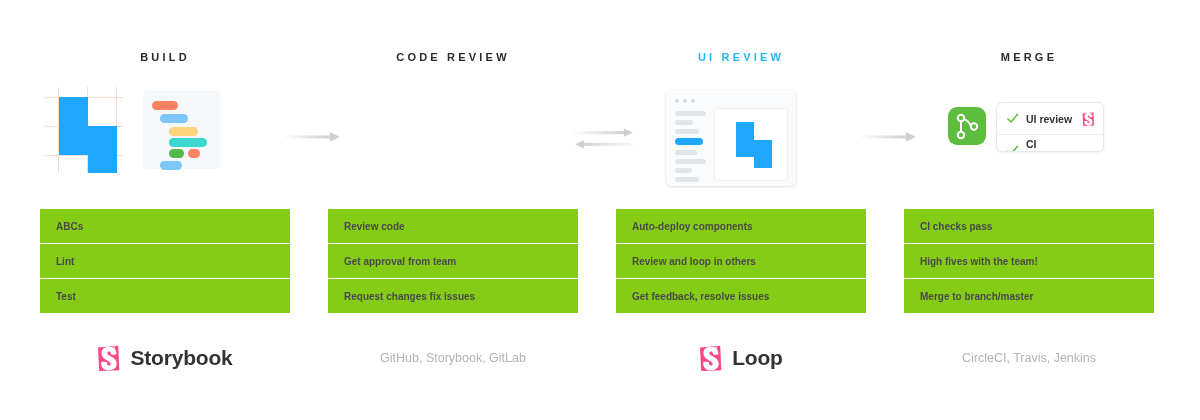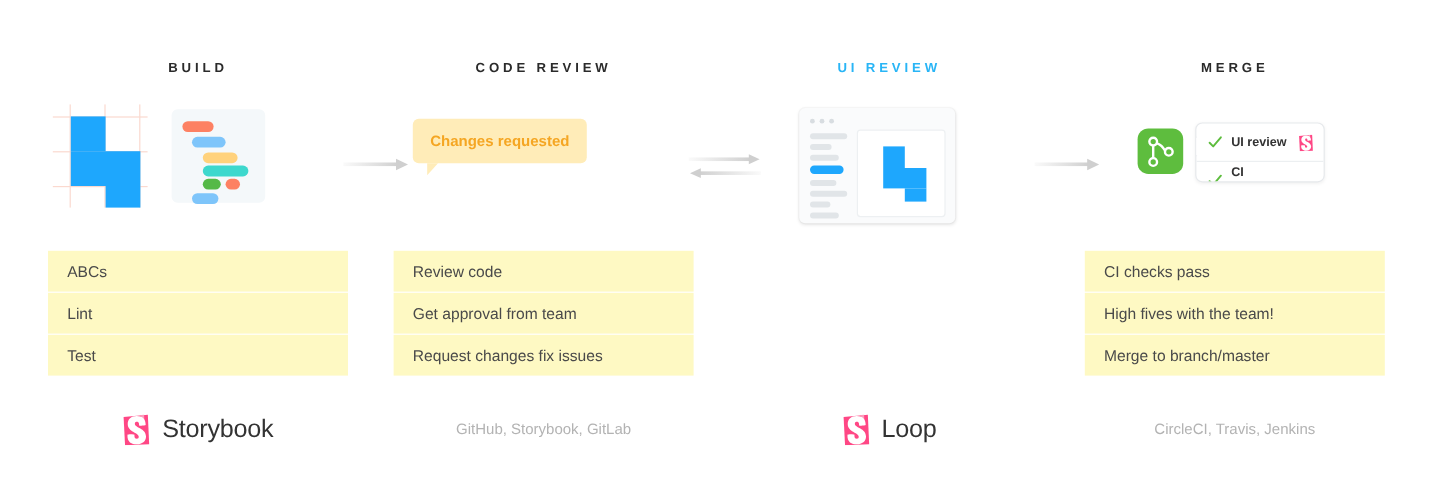--- a/index.html
+++ b/index.html
@@ -142,36 +142,36 @@
   .sb-badge {
     position: absolute; right: 8px; top: 50%;
     transform: translateY(-50%);
     width: 13px; height: 14px;
   }
 
   
   .list { position: absolute; top: 209px; left: 0; width: 250px; }
   .list-row {
     height: 34px;
-    background: #fef9c3;
+    background: #84cc16;
     display: flex; align-items: center;
     padding-left: 16px;
-    font-size: 13px; font-weight: normal; color: #4a4a4a;
+    font-size: 10px; font-weight: bold; color: #4a4a4a;
     margin-bottom: 1px;
   }
 
   
   .footer {
     position: absolute; top: 340px; left: 0; width: 250px;
     height: 36px;
     display: flex; align-items: center; justify-content: center;
   }
   .brand { display: flex; align-items: center; }
   .brand-mark { position: relative; margin-right: 9px; }
-  .brand-name { font-size: 21px; font-weight: normal; color: #333; letter-spacing: -0.2px; }
+  .brand-name { font-size: 21px; font-weight: bold; color: #333; letter-spacing: -0.2px; }
   .footer-text { font-size: 12.5px; color: #b3b3b3; }
 
   
   .arrow-wrap { position: absolute; }
 </style>
 </head>
 <body>
 
 <div class="board">
 
@@ -221,23 +221,20 @@
         </div>
         <div class="brand-name">Storybook</div>
       </div>
     </div>
   </div>
 
   <div class="col col-codereview">
     <div class="col-title">CODE REVIEW</div>
 
     <div class="visual">
-      <div class="bubble bubble-warn" style="left:16px;top:14px;width:145px;height:37px;">
-        <span>Changes requested</span>
-      </div>
     </div>
 
     <div class="list">
       <div class="list-row">Review code</div>
       <div class="list-row">Get approval from team</div>
       <div class="list-row">Request changes fix issues</div>
     </div>
 
     <div class="footer">
       <div class="footer-text">GitHub, Storybook, GitLab</div>
@@ -265,20 +262,25 @@
         <div class="canvas" style="left:48px;top:18px;width:74px;height:73px;">
           <div class="sb-shape" style="left:21px;top:13px;width:37px;height:46px;">
             <i style="left:0;top:0;width:18px;height:18px;"></i>
             <i style="left:0;top:18px;width:36px;height:17px;"></i>
             <i style="left:18px;top:35px;width:18px;height:11px;"></i>
           </div>
         </div>
       </div>
     </div>
 
+    <div class="list">
+      <div class="list-row">Auto-deploy components</div>
+      <div class="list-row">Review and loop in others</div>
+      <div class="list-row">Get feedback, resolve issues</div>
+    </div>
 
     <div class="footer">
       <div class="brand">
         <div class="brand-mark" style="width:24px;height:26px;">
           <svg width="24" height="26" viewBox="0 0 24 26">
             <path d="M1 2.6 L21.2 0.7 L22.3 25.2 L2.2 26 Z" fill="#ff4785"></path>
             <path d="M15.4 5.4 L15.7 0.85 L18.1 0.65 L18.25 5.1 L16.85 4.1 Z" fill="#ff9cbd"></path>
             <path d="M13.9 9.3c0 .72 4.86.37 5.51-.13 0-4.9-2.63-7.47-7.45-7.47-4.82 0-7.52 2.61-7.52 6.53 0 6.82 9.2 6.95 9.2 10.67 0 1.04-.51 1.67-1.64 1.67-1.47 0-2.05-.75-1.98-3.3 0-.56-5.62-.73-5.79 0-.44 6.24 3.44 8.04 7.84 8.04 4.27 0 7.62-2.28 7.62-6.46 0-7.31-9.34-7.11-9.34-10.73 0-1.47 1.09-1.67 1.74-1.67.68 0 1.9.12 1.81 2.85z" fill="#fff"></path>
           </svg>
         </div>

